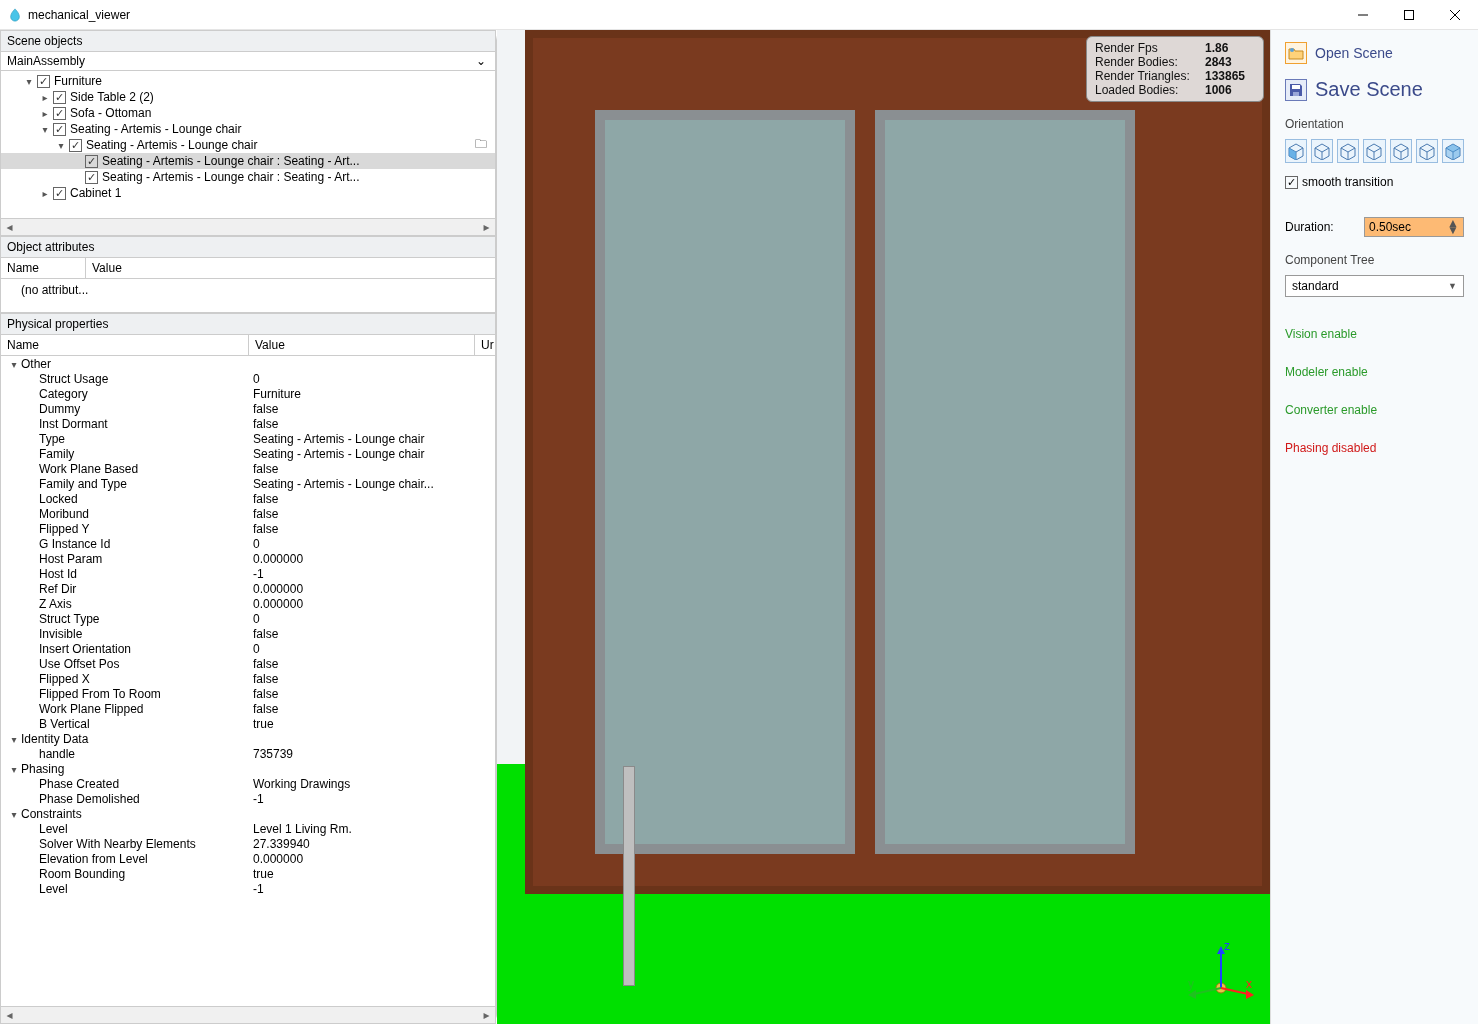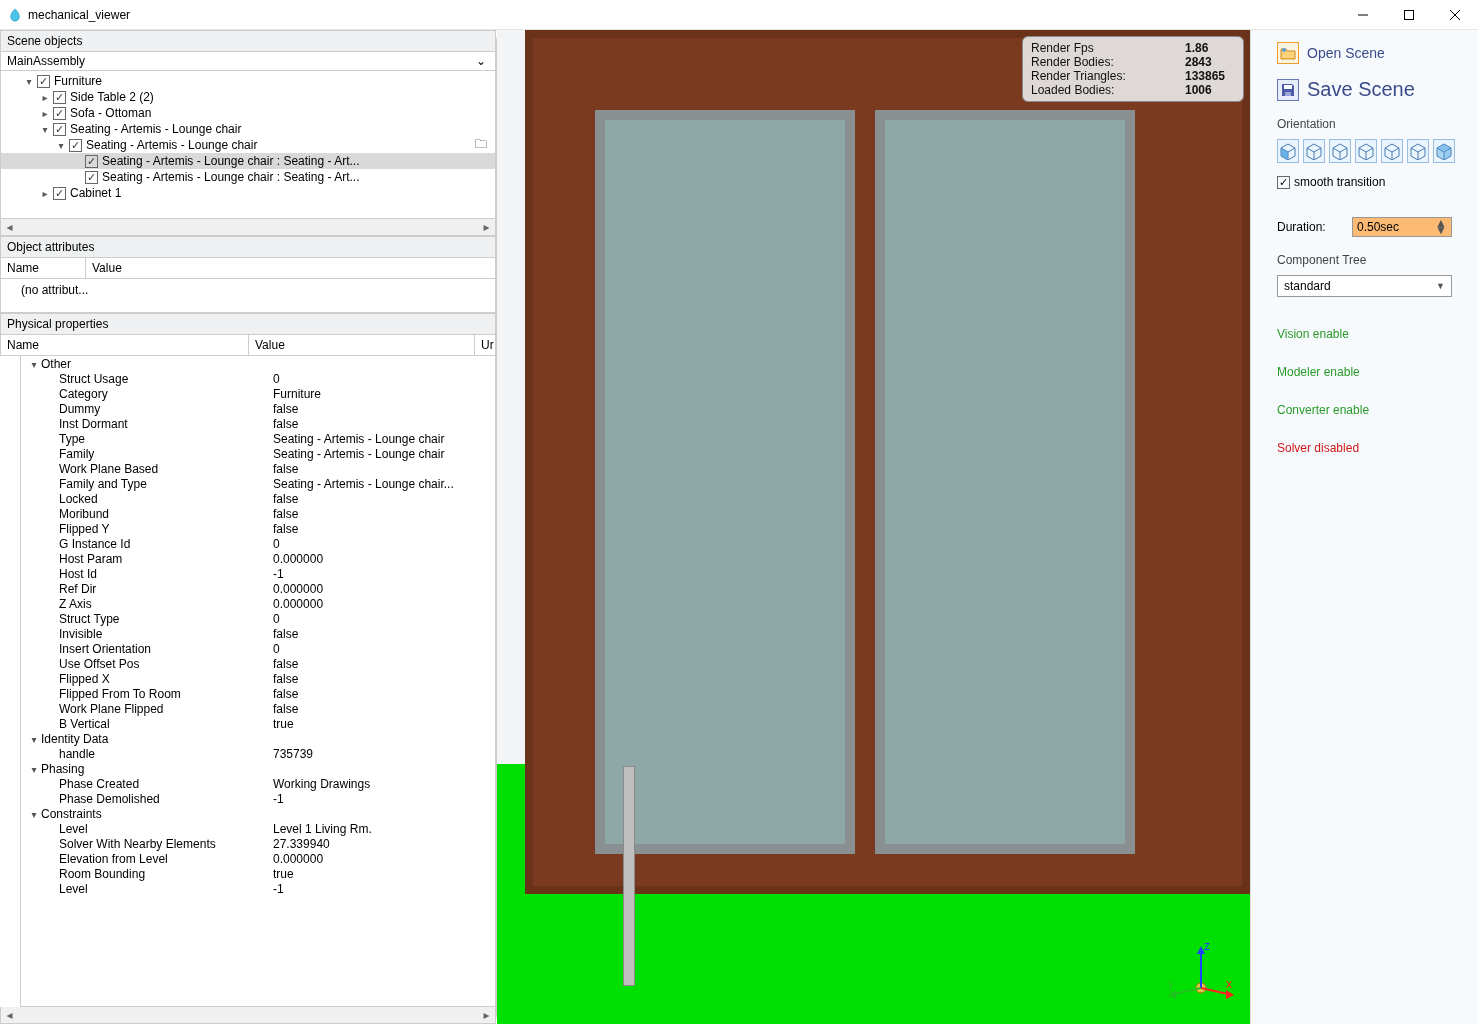--- a/index.html
+++ b/index.html
@@ -23,38 +23,38 @@
 .hscroll { height:17px; border:1px solid #ccc; border-top:none; background:#f0f0f0; display:flex; align-items:center;}
 .hscroll .arrowbtn{width:17px;height:15px;display:flex;align-items:center;justify-content:center;color:#666;}
 .hscroll .track{flex:1;}
 .attr-pane { display:flex; flex-direction:column;}
 .attr-head-row { display:flex; border:1px solid #ccc; border-top:none;}
 .attr-head-row .col{padding:3px 6px; border-right:1px solid #ccc;}
 .attr-body { border:1px solid #ccc; border-top:none; padding:4px 8px 12px 20px; min-height:34px;}
 .phys-pane { flex:1; display:flex; flex-direction:column; min-height:0;}
 .phys-head-row { display:flex; border:1px solid #ccc; border-top:none;}
 .phys-head-row .col{padding:3px 6px; border-right:1px solid #ccc;}
-.phys-body { flex:1; overflow:auto; border-left:1px solid #ccc; border-right:1px solid #ccc; border-bottom:1px solid #ccc;margin-left:20px;}
+.phys-body { flex:1; overflow:auto; border-left:1px solid #ccc; border-right:1px solid #ccc; border-bottom:1px solid #ccc;}
 .prow { display:flex; height:15px; align-items:center;}
 .prow .pname{ width:252px; padding-left:38px; white-space:nowrap; overflow:hidden; text-overflow:ellipsis;}
 .prow.group .pname{ padding-left:6px; font-weight:normal;}
 .prow.group .garrow{display:inline-block;width:14px;text-align:center;color:#555;font-size:10px;}
 .prow .pval{ flex:1; white-space:nowrap; overflow:hidden; text-overflow:ellipsis;}
 .viewport { flex:1; position:relative; background:linear-gradient(#f2f4f6,#f2f4f6);}
 .viewport .green { position:absolute; left:0; right:0; bottom:0; height:260px; background:#00e000;}
 .viewport .box { position:absolute; left:28px; top:0; right:0; bottom:130px; background:#7a3a1f; box-shadow:inset 0 0 0 8px #6a3319;}
 .viewport .window { position:absolute; top:80px; bottom:40px; background:#8ea7a7; border:10px solid #8a8f92;}
 .viewport .w1{ left:70px; width:260px;}
 .viewport .w2{ left:350px; width:260px;}
 .overlay-stats { position:absolute; top:6px; right:6px; background:rgba(230,230,230,0.92); border:1px solid #888; border-radius:6px; padding:4px 8px; font-family:Consolas,monospace; font-size:12px; color:#111;}
-.overlay-stats .row{display:flex;gap:44px;}
+.overlay-stats .row{display:flex;}
 .overlay-stats .lab{width:110px;}
 .overlay-stats .val{font-weight:bold; width:50px; text-align:left;}
 .axis { position:absolute; right:14px; bottom:16px; width:70px; height:70px;}
-.right { width:228px; background:#f7fafc; border-left:1px solid #ddd; padding:8px 26px; display:flex; flex-direction:column; gap:6px;}
+.right { width:208px; background:#f7fafc; border-left:1px solid #ddd; padding:8px 14px; display:flex; flex-direction:column; gap:6px;}
 .rbtn { display:flex; align-items:center; gap:8px; color:#3b4a8a; padding:4px 0;}
 .rbtn .ricon{width:22px;height:22px;display:flex;align-items:center;justify-content:center;border:1px solid #f0a030;background:#fff4e0;}
 .section-label{color:#444;margin-top:6px;}
 .orient-row{display:flex;gap:4px;margin-top:2px;}
 .orient-btn{width:28px;height:24px;border:1px solid #99bde0;background:#eaf4fc;display:flex;align-items:center;justify-content:center;}
 .orient-btn svg{display:block;}
 .chkline{display:flex;align-items:center;gap:4px;margin-top:6px;}
 .chkbox{width:13px;height:13px;border:1px solid #666;display:inline-flex;align-items:center;justify-content:center;font-size:10px;}
 .chkbox.checked::after{content:"✓";font-size:11px;}
 .durrow{display:flex;align-items:center;justify-content:space-between;margin-top:22px;}
@@ -466,16 +466,16 @@
     <div class="section-label" style="margin-top:10px">Component Tree</div>
     <div class="select">
       <span>standard</span>
       <span style="font-size:9px;color:#555">▼</span>
     </div>
 
     <div id="statuses">
         <div class="status green">Vision enable</div>
         <div class="status green">Modeler enable</div>
         <div class="status green">Converter enable</div>
-        <div class="status red">Solver disabled</div>
+        <div class="status red">Phasing disabled</div>
       </div>
   </div>
 </div>
 
 </body></html>

